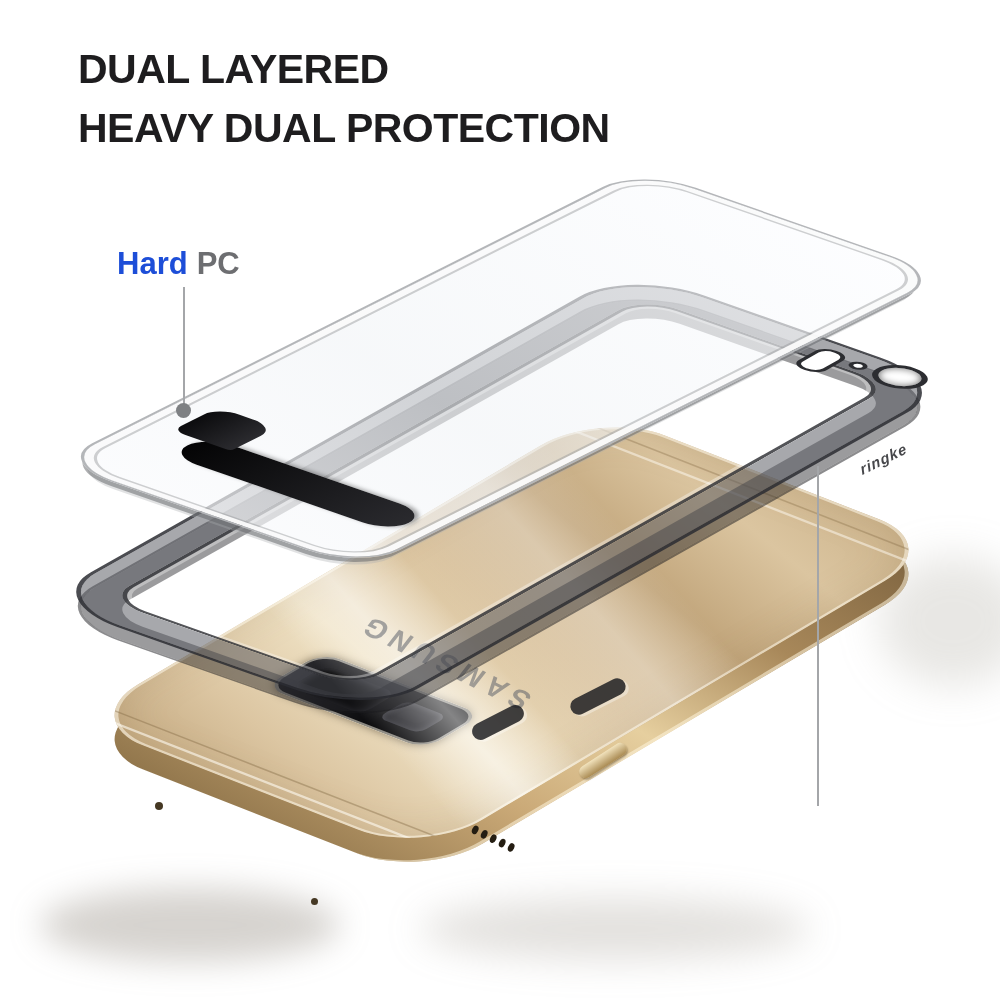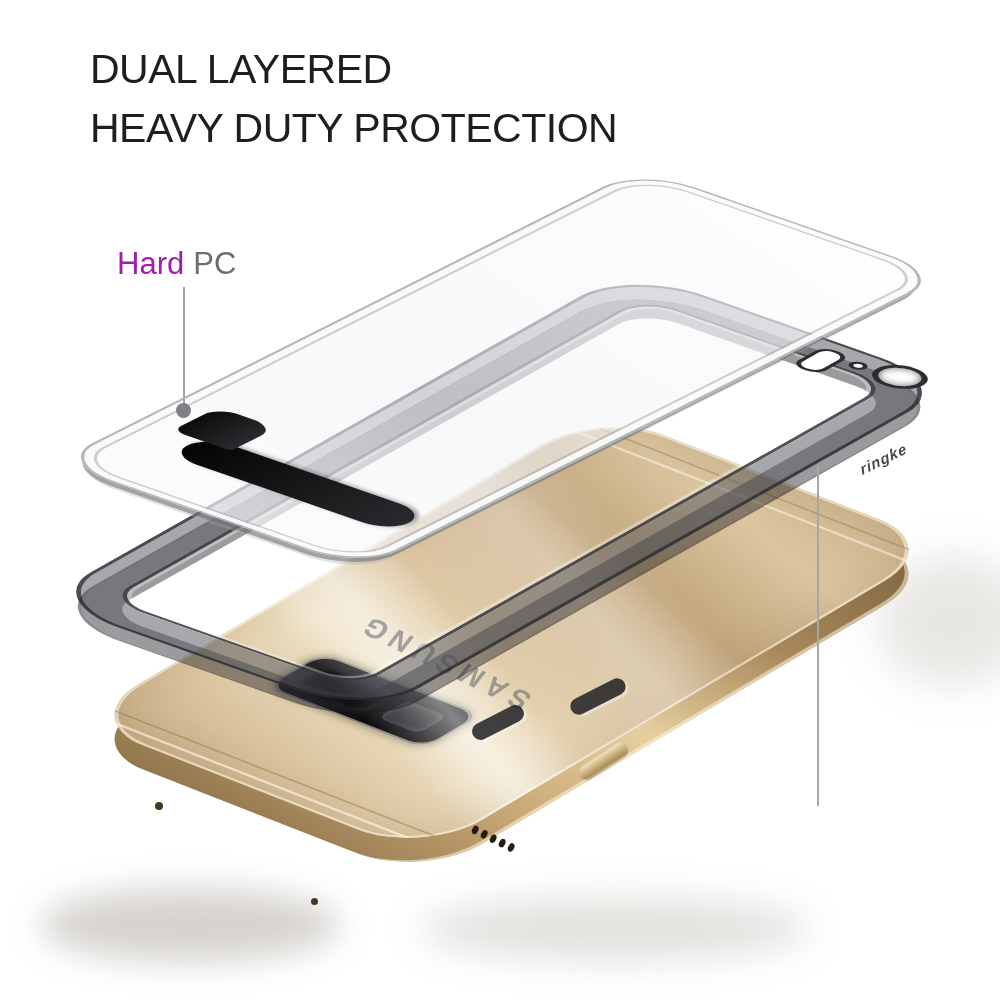--- a/index.html
+++ b/index.html
@@ -1,28 +1,28 @@
 <!DOCTYPE html>
 <html><head>
 <meta charset="utf-8">
 <style>
   html,body{margin:0;padding:0;background:#fff;}
   .stage{position:relative;width:1000px;height:1000px;background:#fff;overflow:hidden;
          font-family:"Liberation Sans",sans-serif;}
   .abs{position:absolute;}
 
   
-  .headline{left:90px;top:40px;font-size:41px;font-weight:400;line-height:59px;
+  .headline{left:78px;top:40px;font-size:41px;font-weight:700;line-height:59px;
             letter-spacing:-0.5px;color:#1e1d1f;}
   .headline div{white-space:nowrap;}
 
   
   .callout{font-size:31px;white-space:nowrap;}
-  .callout .pre{font-weight:400;color:#a21caf;margin-right:9px;}
-  .callout .emp{font-weight:400;color:#6d6e71;}
+  .callout .pre{font-weight:700;color:#1d4ed8;margin-right:9px;}
+  .callout .emp{font-weight:700;color:#6d6e71;}
   .label-hardpc{left:117px;top:246px;}
   .label-tpu{left:743px;top:810px;}
   .leader{width:2px;background:#a4a6a9;}
   .leader-hard{left:183px;top:287px;height:118px;}
   .leader-tpu{left:817px;top:466px;height:340px;}
   .leader-dot{left:176px;top:403px;width:15px;height:15px;border-radius:50%;background:#7e8083;}
 
   
   .shadow{border-radius:50%;}
   .sh1{left:40px;top:888px;width:300px;height:74px;background:rgba(118,110,96,.30);filter:blur(16px);}
@@ -151,16 +151,16 @@
   <div class="abs leader leader-hard"></div>
   <div class="abs leader-dot"></div>
   <div class="abs leader leader-tpu"></div>
 
   <div class="abs callout label-hardpc">
     <span class="pre">Hard</span><span class="emp">PC</span>
   </div>
 
   <div class="abs headline">
     <div>DUAL LAYERED</div>
-    <div>HEAVY DUTY PROTECTION</div>
+    <div>HEAVY DUAL PROTECTION</div>
   </div>
 
 </div>
 
 </body></html>

